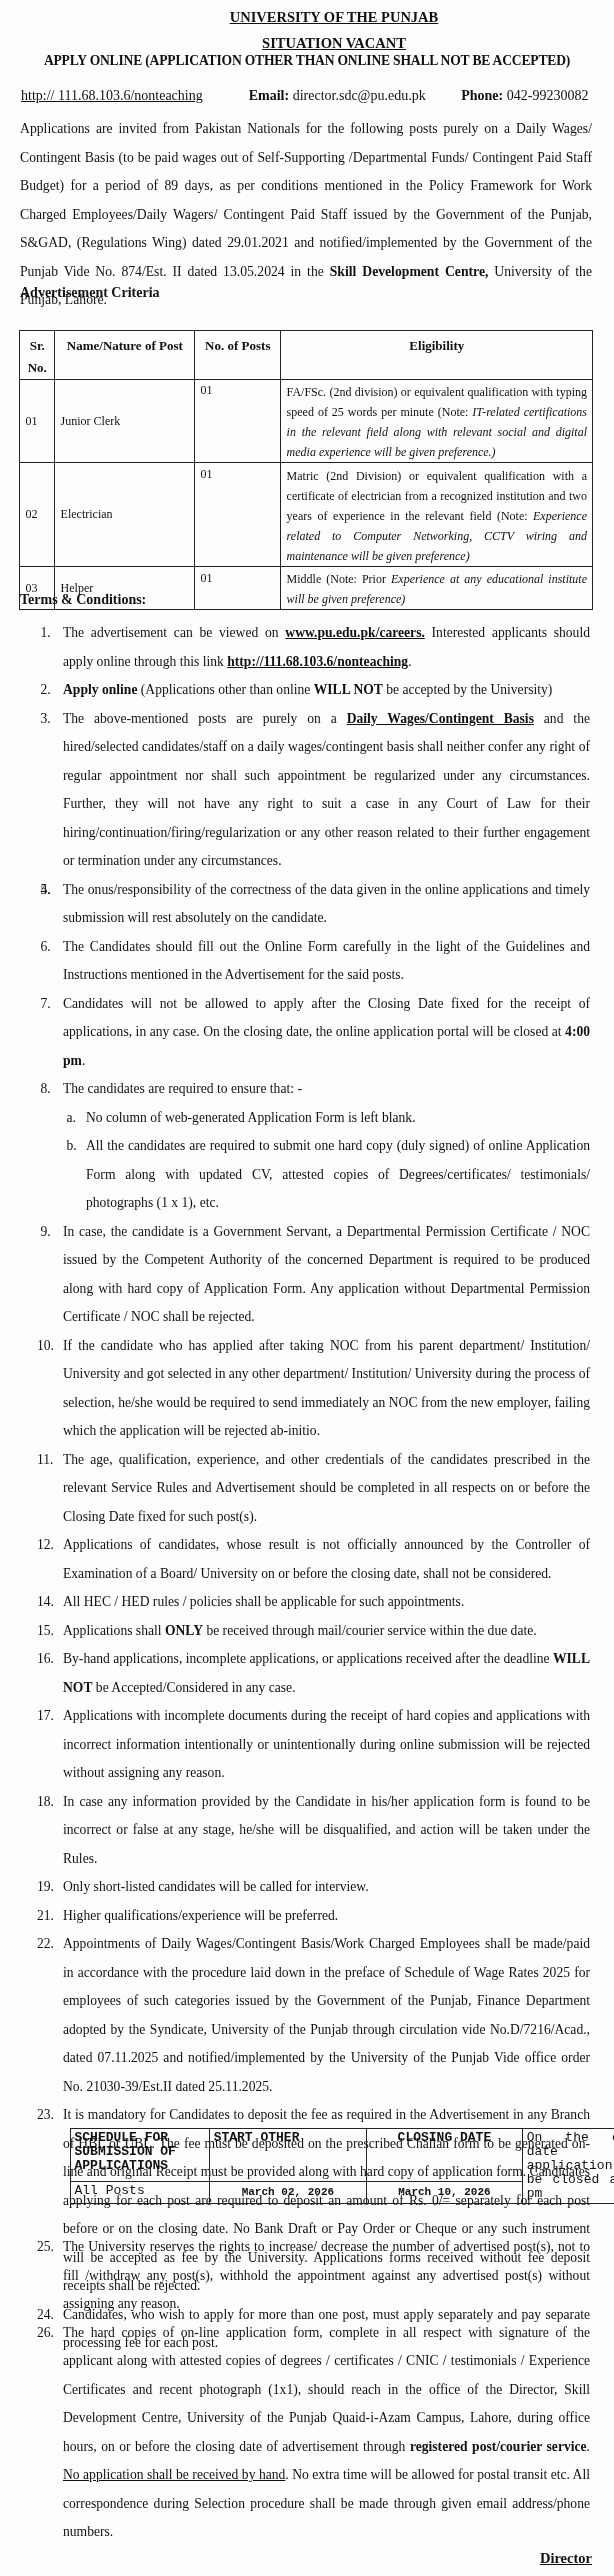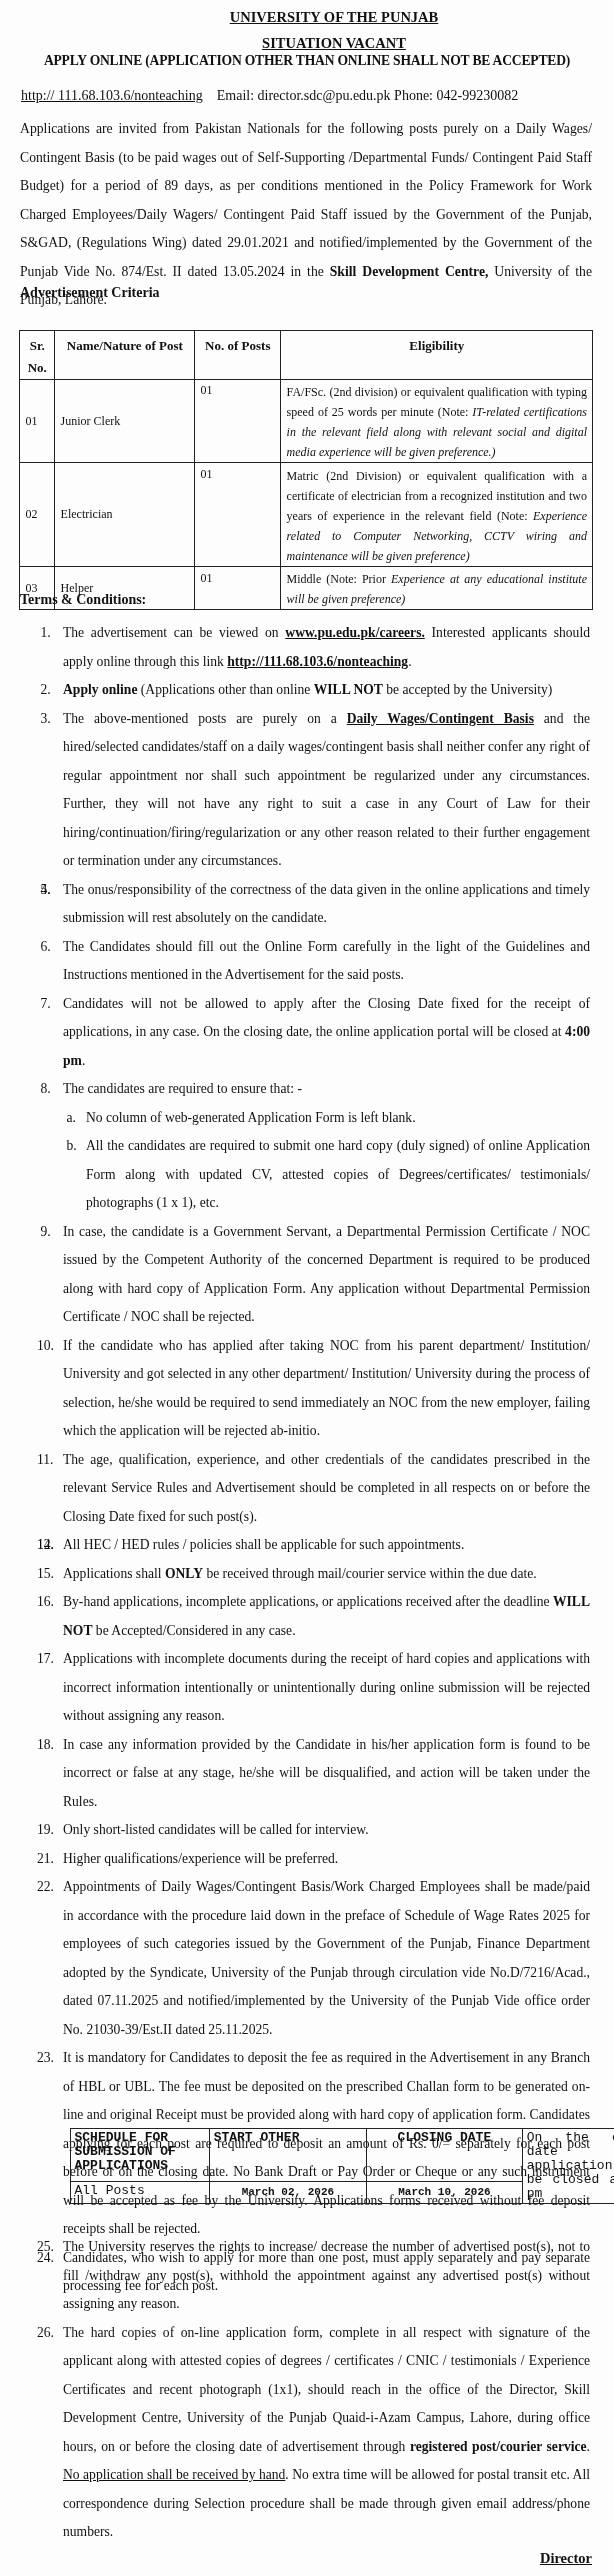--- a/index.html
+++ b/index.html
@@ -8,21 +8,21 @@
     font-family: "Liberation Serif", "DejaVu Serif", serif;
     color: #111; font-size: 13.4px; line-height: 28.5px;
     position: relative;
   }
   .page { position: absolute; left: 0; top: 0; width: 614px; }
   .title-block { position: absolute; top: 3.5px; left: 0; width: 614px; text-align: center; font-weight: bold; font-size: 14.5px; line-height: 26px; padding-left: 27px; }
   .title-block span { text-decoration: underline; display: inline-block; }
   .apply-line { position: absolute; top: 47px; left: 0; width: 614px; text-align: center; font-weight: bold; font-size: 13.6px; letter-spacing: -0.2px; }
   .contact-line { position: absolute; top: 82px; left: 21px; width: 579px; font-size: 14px; }
   .contact-line .url { text-decoration: underline; margin-right: 10.5px; }
-  .contact-line b { font-weight: normal; }
+  .contact-line b { font-weight: bold; margin-left: 32px; }
   .intro { position: absolute; top: 115px; left: 20px; width: 572px; text-align: justify; font-size: 13.7px; }
   .criteria-heading { position: absolute; top: 279px; left: 20px; font-weight: bold; font-size: 14px; }
   table.criteria {
     position: absolute; top: 330px; left: 19.3px; width: 574px;
     border-collapse: collapse; font-size: 12px; line-height: 20px;
   }
   table.criteria th, table.criteria td { border: 1.4px solid #222; vertical-align: top; padding: 0.9px 5.3px; }
   table.criteria th { font-weight: bold; text-align: center; font-size: 13px; line-height: 22px; padding: 3.5px 3.5px 0 3.5px; }
   table.criteria td.sr, table.criteria td.post { vertical-align: middle; }
   table.criteria td.elig { text-align: justify; padding: 2.6px 5.3px 0 5.3px; }
@@ -114,21 +114,21 @@
       <li class="item"><span class="num">5.</span><span class="">The onus/responsibility of the correctness of the data given in the online applications and timely submission will rest absolutely on the candidate.</span></li>
       <li class="item"><span class="num">6.</span><span class="">The Candidates should fill out the Online Form carefully in the light of the Guidelines and Instructions mentioned in the Advertisement for the said posts.</span></li>
       <li class="item"><span class="num">7.</span><span class="">Candidates will not be allowed to apply after the Closing Date fixed for the receipt of applications, in any case. On the closing date, the online application portal will be closed at </span><span class="b">4:00 pm</span><span class="">.</span></li>
       <li class="item"><span class="num">8.</span><span class="">The candidates are required to ensure that: -</span><ol class="sub">
           <li><span class="num">a.</span><span>No column of web-generated Application Form is left blank.</span></li>
           <li><span class="num">b.</span><span>All the candidates are required to submit one hard copy (duly signed) of online Application Form along with updated CV, attested copies of Degrees/certificates/ testimonials/ photographs (1 x 1), etc.</span></li>
         </ol></li>
       <li class="item"><span class="num">9.</span><span class="">In case, the candidate is a Government Servant, a Departmental Permission Certificate / NOC issued by the Competent Authority of the concerned Department is required to be produced along with hard copy of Application Form. Any application without Departmental Permission Certificate / NOC shall be rejected.</span></li>
       <li class="item two"><span class="num">10.</span><span class="">If the candidate who has applied after taking NOC from his parent department/ Institution/ University and got selected in any other department/ Institution/ University during the process of selection, he/she would be required to send immediately an NOC from the new employer, failing which the application will be rejected ab-initio.</span></li>
       <li class="item two"><span class="num">11.</span><span class="">The age, qualification, experience, and other credentials of the candidates prescribed in the relevant Service Rules and Advertisement should be completed in all respects on or before the Closing Date fixed for such post(s).</span></li>
-      <li class="item two"><span class="num">12.</span></li>
+      <li class="item two"><span class="num">12.</span><span class="">Applications of candidates, whose result is not officially announced by the Controller of Examination of a Board/ University on or before the closing date, shall not be considered.</span></li>
       <li class="item two"><span class="num">14.</span><span class="">All HEC / HED rules / policies shall be applicable for such appointments.</span></li>
       <li class="item two"><span class="num">15.</span><span class="">Applications shall </span><span class="b">ONLY</span><span class=""> be received through mail/courier service within the due date.</span></li>
       <li class="item two"><span class="num">16.</span><span class="">By-hand applications, incomplete applications, or applications received after the deadline </span><span class="b">WILL NOT</span><span class=""> be Accepted/Considered in any case.</span></li>
       <li class="item two"><span class="num">17.</span><span class="">Applications with incomplete documents during the receipt of hard copies and applications with incorrect information intentionally or unintentionally during online submission will be rejected without assigning any reason.</span></li>
       <li class="item two"><span class="num">18.</span><span class="">In case any information provided by the Candidate in his/her application form is found to be incorrect or false at any stage, he/she will be disqualified, and action will be taken under the Rules.</span></li>
       <li class="item two"><span class="num">19.</span><span class="">Only short-listed candidates will be called for interview.</span></li>
       <li class="item two"><span class="num">21.</span><span class="">Higher qualifications/experience will be preferred.</span></li>
       <li class="item two"><span class="num">22.</span><span class="">Appointments of Daily Wages/Contingent Basis/Work Charged Employees shall be made/paid in accordance with the procedure laid down in the preface of Schedule of Wage Rates 2025 for employees of such categories issued by the Government of the Punjab, Finance Department adopted by the Syndicate, University of the Punjab through circulation vide No.D/7216/Acad., dated 07.11.2025 and notified/implemented by the University of the Punjab Vide office order No. 21030-39/Est.II dated 25.11.2025.</span></li>
       <li class="item two"><span class="num">23.</span><span class="">It is mandatory for Candidates to deposit the fee as required in the Advertisement in any Branch of HBL or UBL. The fee must be deposited on the prescribed Challan form to be generated on-line and original Receipt must be provided along with hard copy of application form. Candidates applying for each post are required to deposit an amount of Rs. 0/= separately for each post before or on the closing date. No Bank Draft or Pay Order or Cheque or any such instrument will be accepted as fee by the University. Applications forms received without fee deposit receipts shall be rejected.</span></li>
       <li class="item two"><span class="num">24.</span><span class="">Candidates, who wish to apply for more than one post, must apply separately and pay separate processing fee for each post.</span></li>

